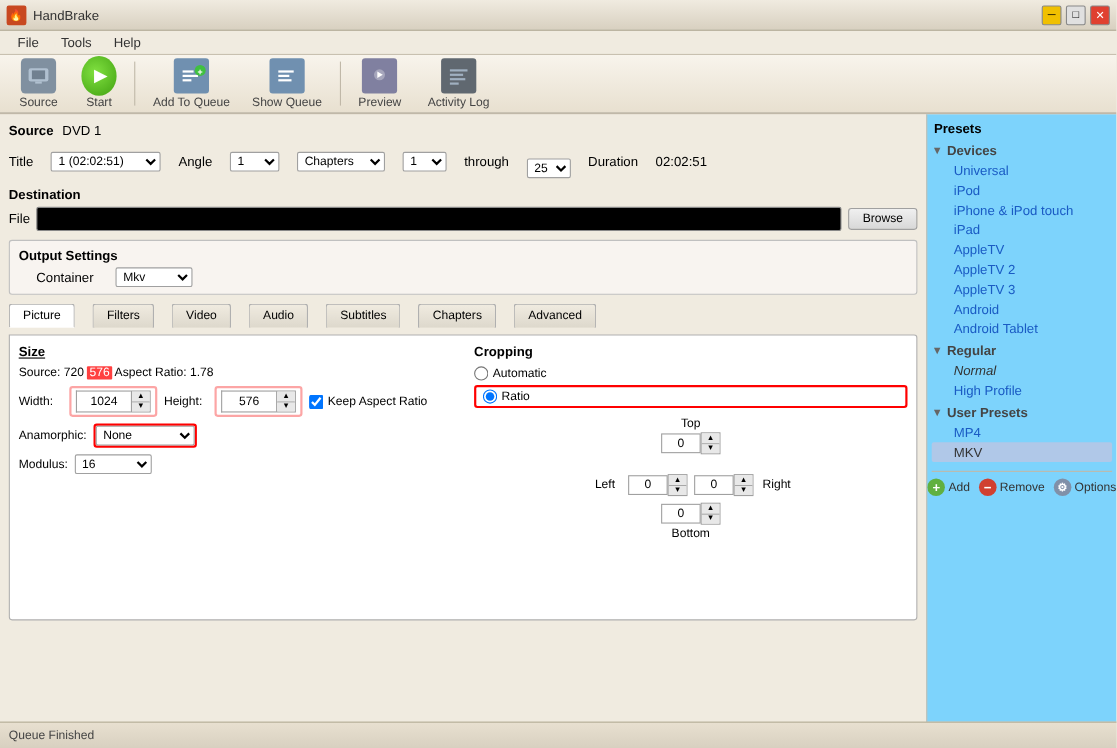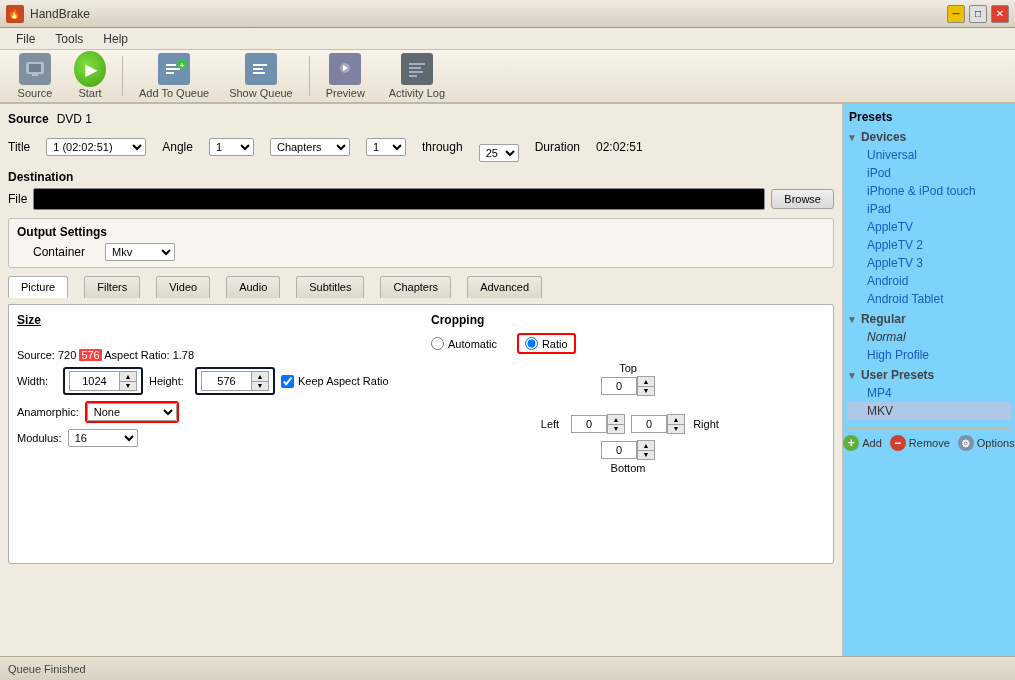--- a/index.html
+++ b/index.html
@@ -237,21 +237,21 @@
       min-height: 260px;
     }
 
     
     .picture-content {
       display: flex; gap: 20px;
     }
     .size-section { flex: 1; }
     .crop-section { flex: 1; }
 
-    .size-title { font-weight: bold; font-size: 12px; margin-bottom: 22px; text-decoration: underline; }
+    .size-title { font-weight: bold; font-size: 12px; margin-bottom: 6px; text-decoration: underline; }
     .size-source { font-size: 11px; margin-bottom: 6px; }
     .size-source .highlight {
       background: #ff4040;
       color: white;
       padding: 0 2px;
       border-radius: 1px;
     }
 
     .size-row {
       display: flex; align-items: center; gap: 6px;
@@ -285,42 +285,42 @@
       line-height: 1;
     }
     .spinner-btn:last-child { border-bottom: none; }
 
     .checkbox-label {
       display: flex; align-items: center; gap: 4px;
       font-size: 11px;
     }
 
     .red-box {
-      border: 2px solid #0f172a;
+      border: 2px solid #fca5a5;
       border-radius: 3px;
       padding: 2px 4px;
       display: inline-flex; align-items: center;
     }
 
     .anamorphic-row {
       display: flex; align-items: center; gap: 6px;
       margin-bottom: 6px;
     }
     .anamorphic-select-wrap {
       border: 2px solid red;
       border-radius: 3px;
     }
     .modulus-row {
       display: flex; align-items: center; gap: 6px;
     }
 
     
     .crop-title { font-weight: bold; font-size: 12px; margin-bottom: 6px; }
     .crop-radio {
-      display: flex; flex-direction: row; gap: 20px;
+      display: flex; flex-direction: column; gap: 4px;
       margin-bottom: 8px;
     }
     .radio-row {
       display: flex; align-items: center; gap: 4px;
       font-size: 11px;
     }
     .custom-radio-box {
       border: 2px solid red;
       border-radius: 3px;
       padding: 2px 6px;

